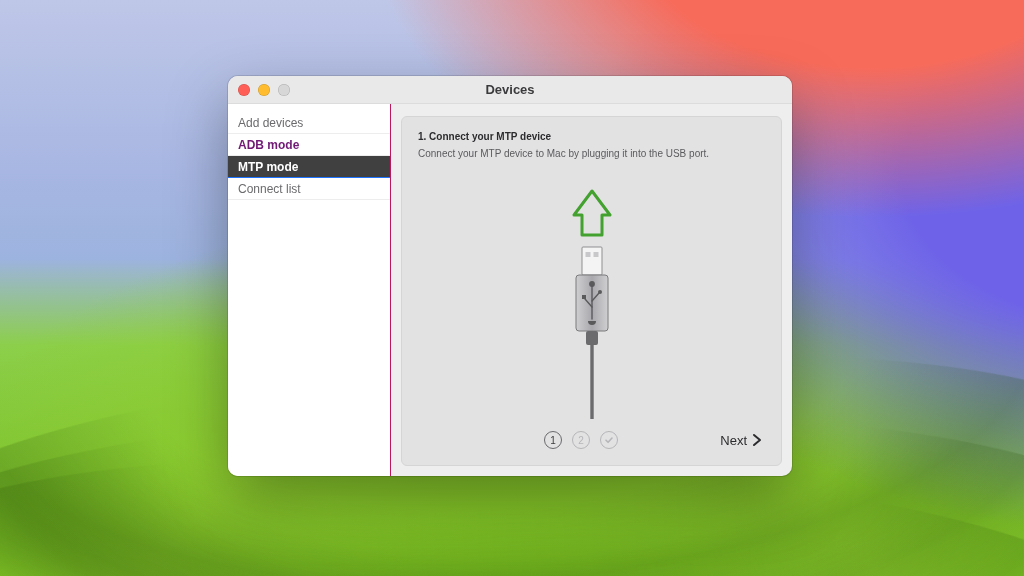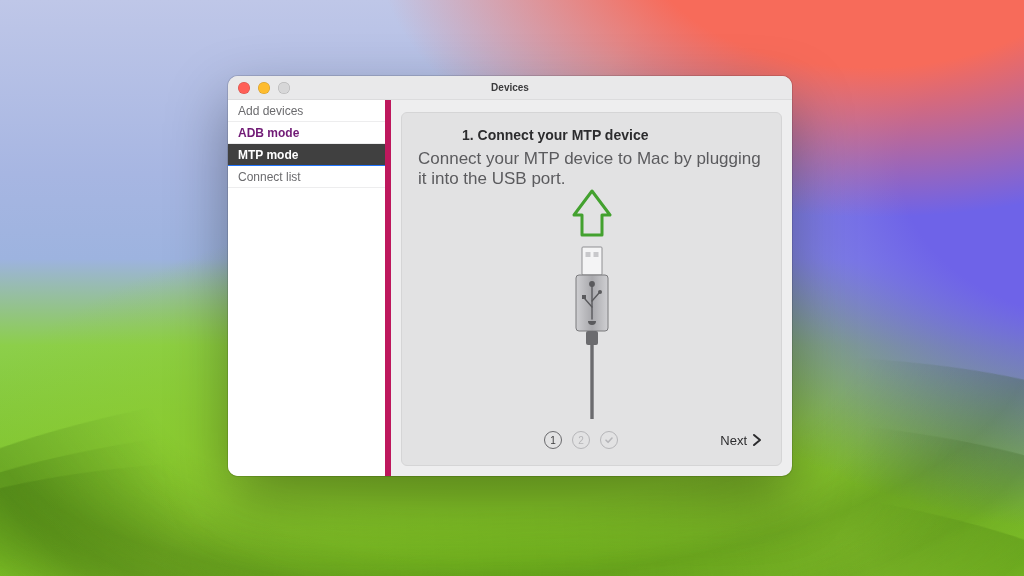--- a/index.html
+++ b/index.html
@@ -25,35 +25,35 @@
   }
   .titlebar {
     height:28px; display:flex; align-items:center; position:relative;
     background:#e9e9ea; border-bottom:1px solid #dcdcdd;
   }
   .traffic { display:flex; gap:8px; margin-left:10px; }
   .tl { width:12px; height:12px; border-radius:50%; box-shadow: inset 0 0 0 .5px rgba(0,0,0,.2); }
   .tl.red { background:#ff5f57; }
   .tl.yellow { background:#febc2e; }
   .tl.green { background:#d7d7d8; }
-  .title { position:absolute; left:0; right:0; text-align:center; font-size:10px; font-weight:700; color:#3b3b3d; pointer-events:none; }
+  .title { position:absolute; left:0; right:0; text-align:center; font-size:13px; font-weight:700; color:#3b3b3d; pointer-events:none; }
 
   .body { flex:1; display:flex; }
-  .sidebar { width:163px; background:#ffffff; border-right:6px solid #be185d; padding-top:0; }
+  .sidebar { width:163px; background:#ffffff; border-right:1px solid #be185d; padding-top:8px; }
   .side-item {
     height:22px; line-height:22px; padding:0 10px; font-size:12px; color:#6b6b6e;
     border-bottom:1px solid #ededee; cursor:default; white-space:nowrap; overflow:hidden;
   }
   .side-item.bold { font-weight:700; color:#701a75; }
   .side-item.selected { background:#404040; color:#ffffff; font-weight:700; border-bottom-color:#1f74ff; }
 
   .main { flex:1; padding:12px 10px 10px 10px; display:flex; flex-direction:column; }
   .panel { flex:1; background:#e2e2e3; border:1px solid #d5d5d6; border-radius:6px; padding:14px 16px 10px 16px; display:flex; flex-direction:column; position:relative; }
-  .step-title { font-size:14px; font-weight:700; color:#2c2c2e;margin-left:44px; }
-  .step-desc { margin-top:6px; font-size:17px; color:#5b5b5e; }
+  .step-title { font-size:10px; font-weight:700; color:#2c2c2e; }
+  .step-desc { margin-top:6px; font-size:10px; color:#5b5b5e; }
 
   .illus { flex:1; display:flex; align-items:flex-end; justify-content:center; }
   .illus svg { display:block; }
 
   .footer { height:36px; display:flex; align-items:center; justify-content:space-between; padding-top:6px; }
   .steps { display:flex; gap:10px; margin-left:126px; }
   .pill { width:18px; height:18px; border-radius:50%; border:1.5px solid #6a6a6d; display:flex; align-items:center; justify-content:center; font-size:10px; color:#3a3a3c; }
   .pill.dim { border-color:#b6b6b9; color:#b6b6b9; }
   .pill.check svg { stroke:#b6b6b9; }
   .next { display:flex; align-items:flex-start; gap:4px; font-size:13px; color:#2c2c2e; cursor:default; padding-right:2px; }

